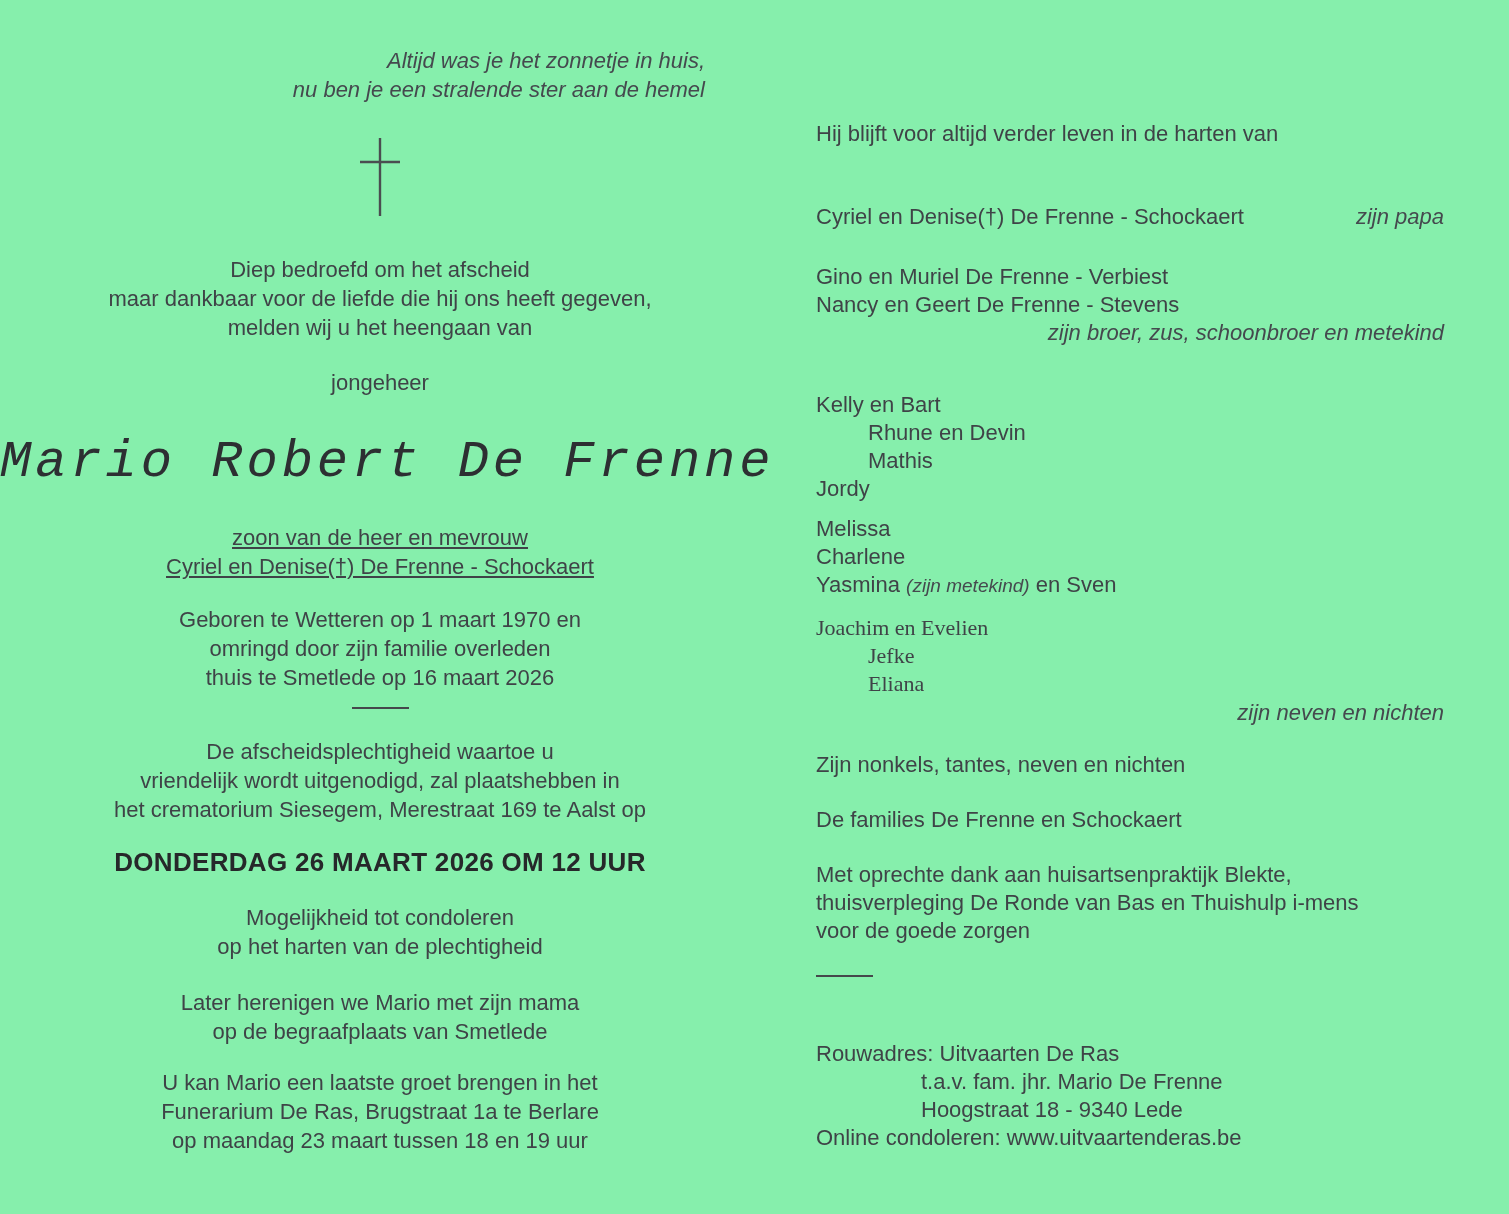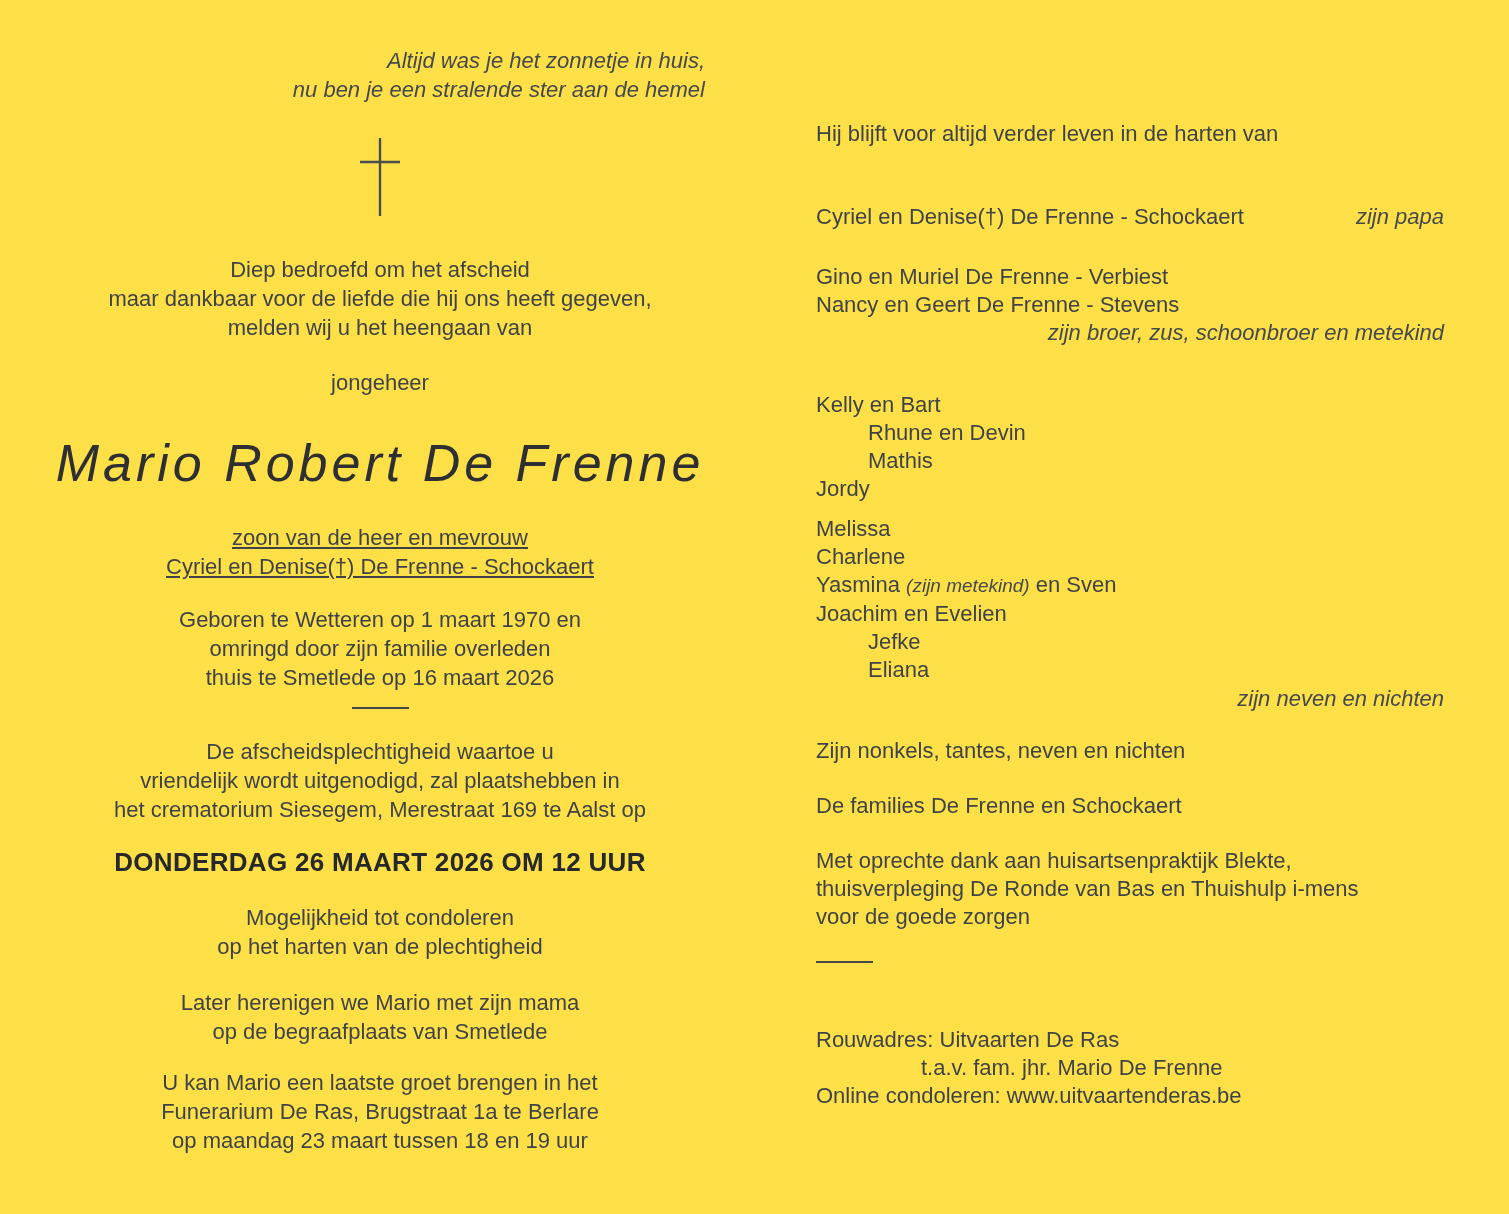--- a/index.html
+++ b/index.html
@@ -1,19 +1,19 @@
 <!DOCTYPE html>
 <html><head>
 <meta charset="utf-8">
 <style>
   html,body{margin:0;padding:0;background:#fff;}
   .page{
     position:relative;
     width:1509px;height:1214px;
-    background:#fde047;
+    background:#86efac;
     color:#3f4347;
     font-family:"Liberation Sans","DejaVu Sans",sans-serif;
     font-size:22px;
     overflow:hidden;
   }
   
   .left-col{
     position:absolute;left:0;top:0;width:760px;
     padding-top:46px;
     text-align:center;
@@ -27,21 +27,21 @@
   }
   .cross-wrap{
     margin-top:34px;
     height:78px;
     display:flex;justify-content:center;
   }
   .intro{margin-top:39px;}
   .salutation{margin-top:26px;}
   .deceased-name{
     margin-top:16px;
-    font-family:Liberation Sans, sans-serif;
+    font-family:Liberation Mono, monospace;
     font-style:italic;
     font-size:52px;
     line-height:100px;
     letter-spacing:4px;
     color:#2d2f32;
     white-space:nowrap;
   }
   .parents{margin-top:10px;text-decoration:underline;}
   .born{margin-top:24px;}
   .divider{
@@ -74,21 +74,21 @@
     margin-top:55px;
     display:flex;
     justify-content:space-between;
     align-items:baseline;
   }
   .relation{font-style:italic;color:#45494e;}
   .relation-right{text-align:right;font-style:italic;color:#45494e;}
   .siblings{margin-top:32px;}
   .group-kelly{margin-top:44px;}
   .group-melissa{margin-top:12px;}
-  .group-joachim{}
+  .group-joachim{margin-top:14px;font-family:Liberation Serif, serif;}
   .nephews-relation{margin-top:1px;}
   .indent{padding-left:52px;}
   .note{font-style:italic;font-size:19px;color:#45494e;}
   .uncles{margin-top:24px;}
   .families{margin-top:27px;}
   .thanks{margin-top:27px;}
   .divider-right{
     width:57px;height:0;
     border-top:2px solid #45484b;
     margin-top:30px;
@@ -208,18 +208,19 @@
       <div>Met oprechte dank aan huisartsenpraktijk Blekte,</div>
       <div>thuisverpleging De Ronde van Bas en Thuishulp i-mens</div>
       <div>voor de goede zorgen</div>
     </div>
 
     <div class="divider-right"></div>
 
     <div class="address">
       <div>Rouwadres: Uitvaarten De Ras</div>
       <div class="addr-indent">t.a.v. fam. jhr. Mario De Frenne</div>
+      <div class="addr-indent">Hoogstraat 18 - 9340 Lede</div>
       <div>Online condoleren: www.uitvaartenderas.be</div>
     </div>
 
   </div>
 
 </div>
 
 </body></html>

